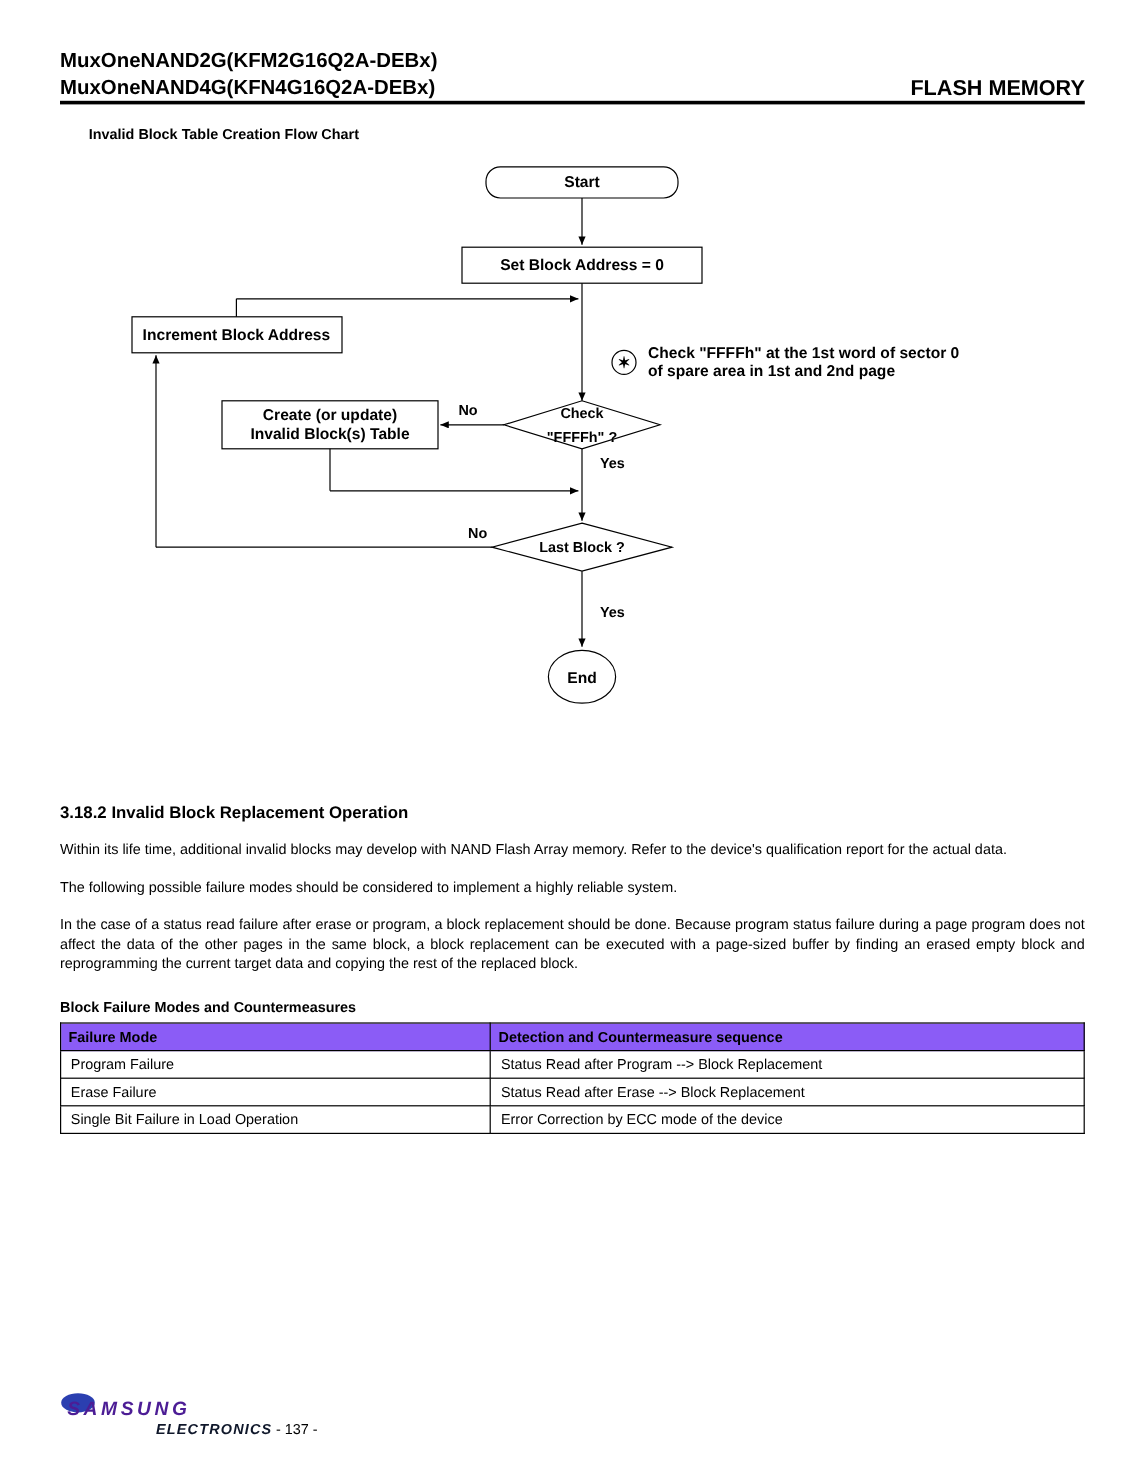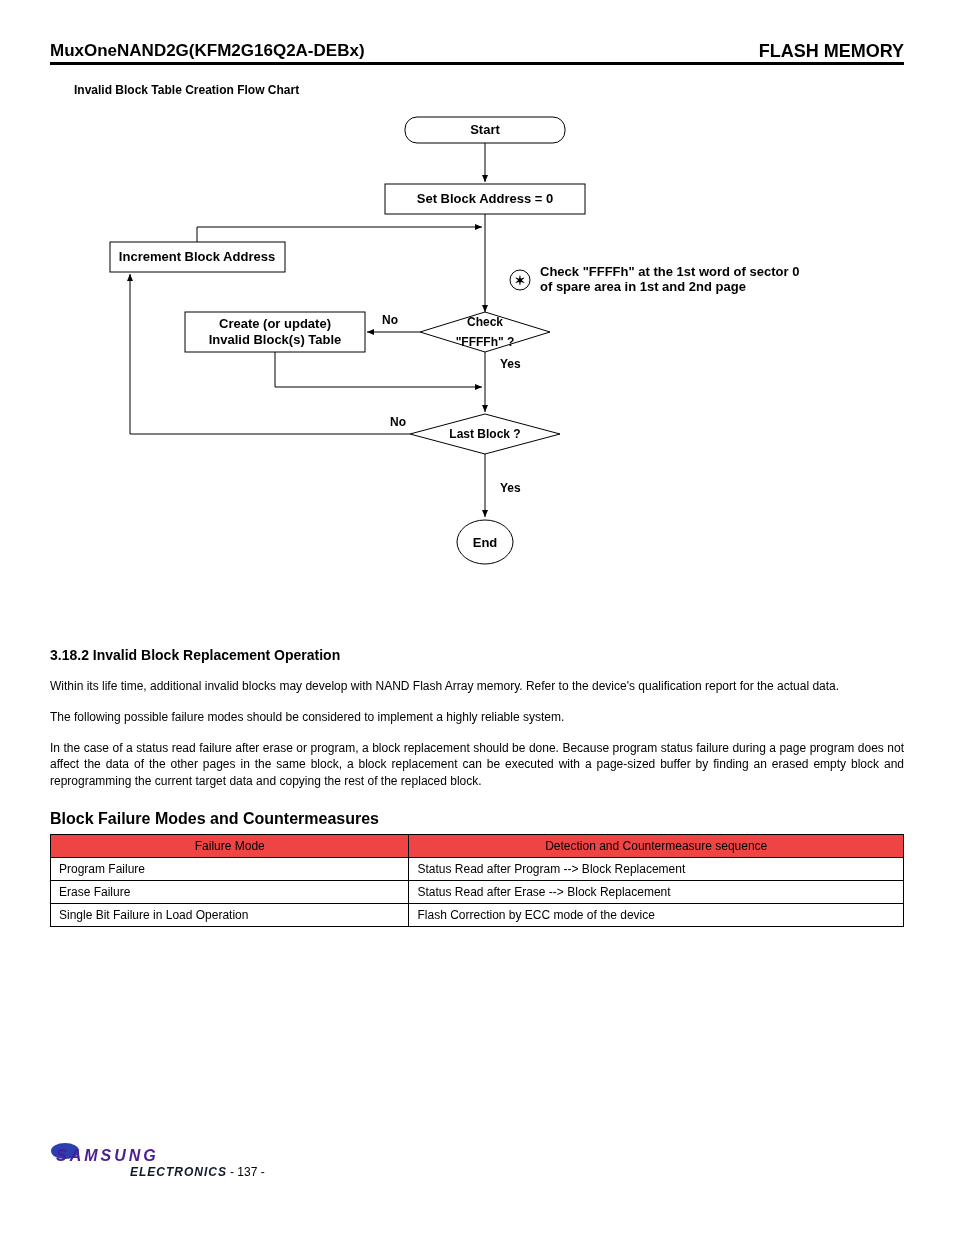--- a/index.html
+++ b/index.html
@@ -45,34 +45,34 @@
     margin-top: 25px;
     margin-bottom: 15px;
   }
   .body-text {
     font-size: 12px;
     line-height: 1.4;
     text-align: justify;
     margin-bottom: 14px;
   }
   .table-title {
-    font-size: 16px;
+    font-size: 12px;
     font-weight: bold;
     margin-top: 20px;
     margin-bottom: 6px;
   }
   table.failure {
     width: 100%;
     border-collapse: collapse;
     font-size: 12px;
   }
   table.failure th {
-    background: #ef4444;
-    font-weight: normal;
-    text-align: center;
+    background: #8b5cf6;
+    font-weight: bold;
+    text-align: left;
     border: 1px solid #000;
     padding: 4px 6px;
   }
   table.failure td {
     border: 1px solid #000;
     padding: 4px 8px;
     text-align: left;
   }
   .footer {
     margin-top: 210px;
@@ -108,20 +108,21 @@
   svg text {
     font-family: Arial, Helvetica, sans-serif;
   }
 </style>
 </head>
 <body>
 
 <div class="header">
   <div class="header-left">
     <div>MuxOneNAND2G(KFM2G16Q2A-DEBx)</div>
+    <div>MuxOneNAND4G(KFN4G16Q2A-DEBx)</div>
   </div>
   <div class="header-right">FLASH MEMORY</div>
 </div>
 
 <div class="chart-title">Invalid Block Table Creation Flow Chart</div>
 
 <div class="flowchart">
 <svg width="860" height="510" viewBox="0 0 860 510">
   <defs>
     <marker id="arrow" markerWidth="8" markerHeight="8" refX="7" refY="3" orient="auto">
@@ -199,21 +200,21 @@
     <tr>
       <td>Program Failure</td>
       <td>Status Read after Program --&gt; Block Replacement</td>
     </tr>
     <tr>
       <td>Erase Failure</td>
       <td>Status Read after Erase --&gt; Block Replacement</td>
     </tr>
     <tr>
       <td>Single Bit Failure in Load Operation</td>
-      <td>Flash Correction by ECC mode of the device</td>
+      <td>Error Correction by ECC mode of the device</td>
     </tr>
   </tbody>
 </table>
 
 <div class="footer">
   <div class="logo">
     <svg width="180" height="40" viewBox="0 0 180 40">
       <ellipse cx="15" cy="14" rx="14" ry="8" fill="#2b3fb0"></ellipse>
     </svg>
     <div style="margin-top:-34px; margin-left:6px;">

